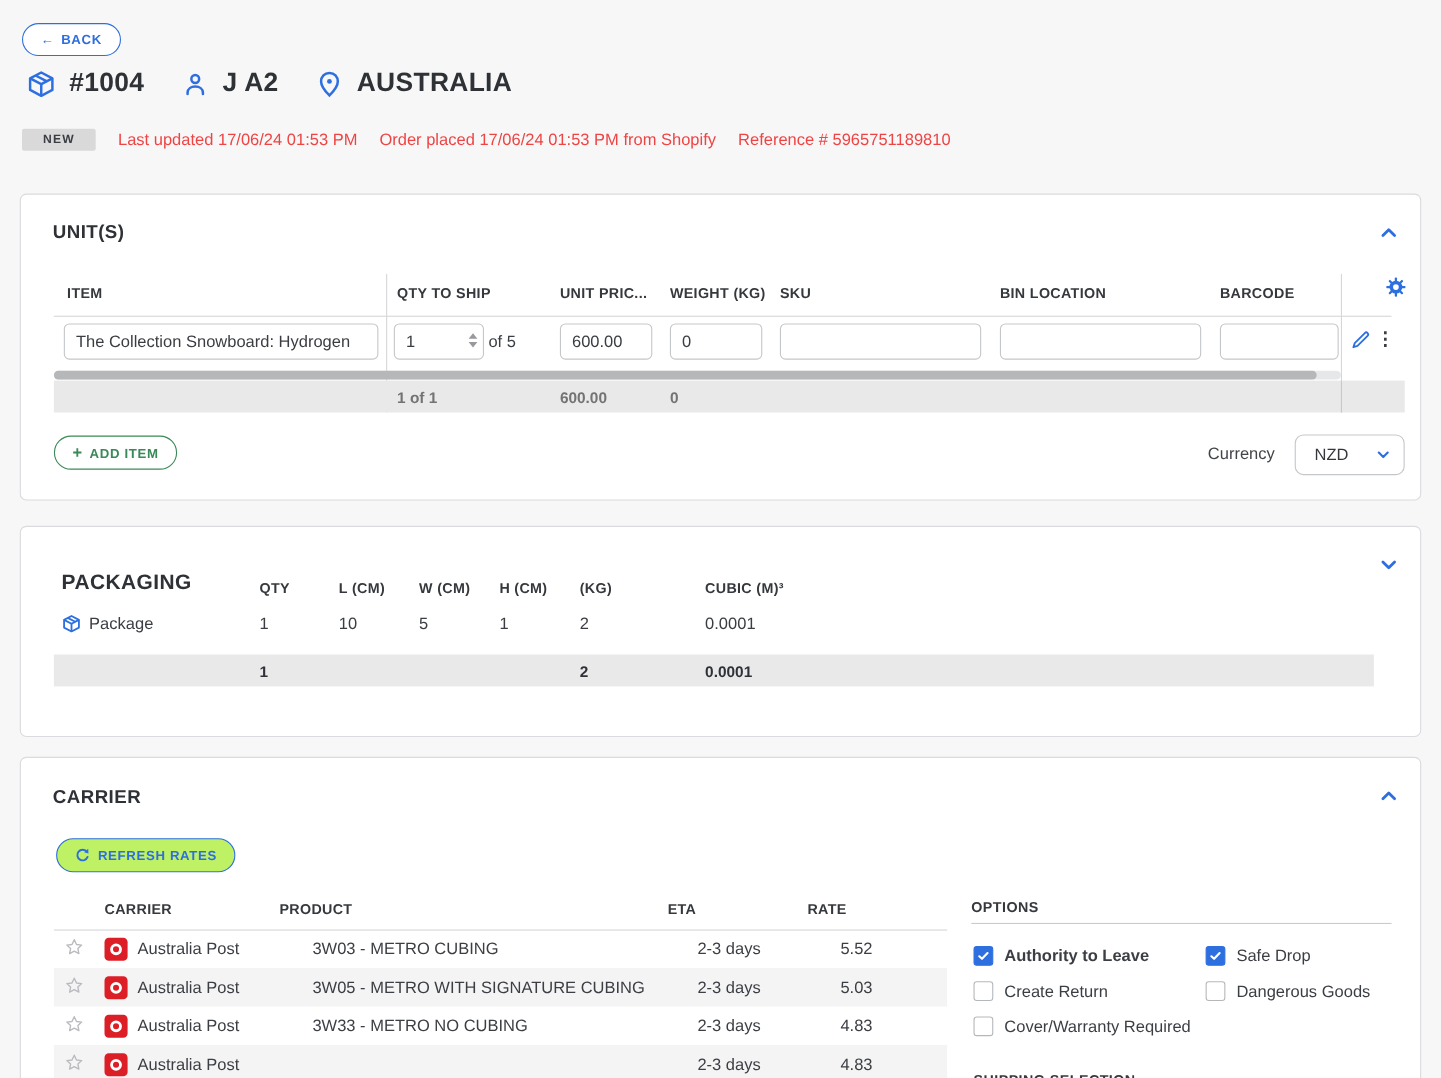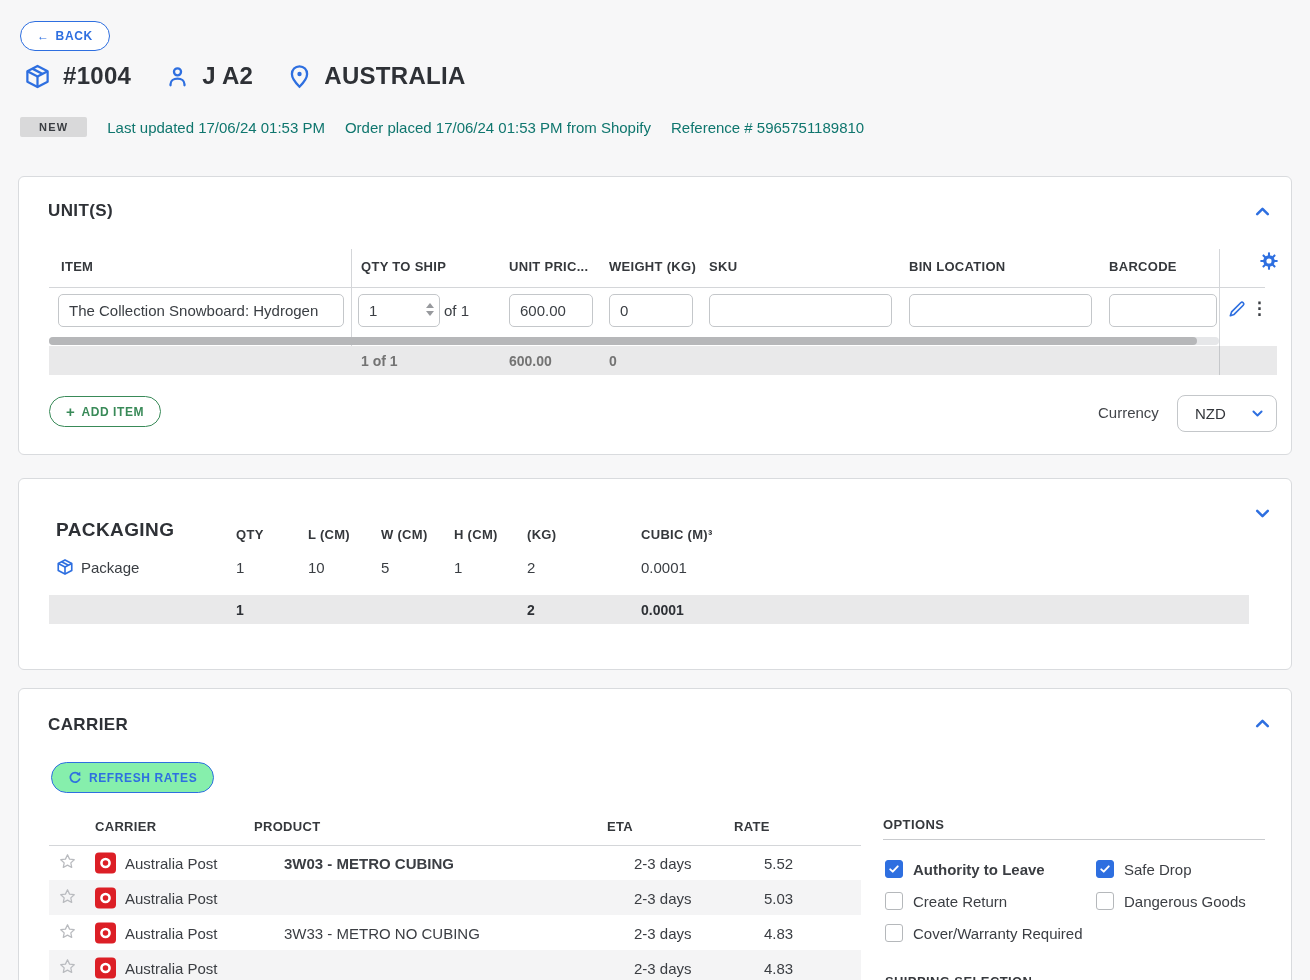--- a/index.html
+++ b/index.html
@@ -29,21 +29,21 @@
   .title-text { font-size:24px; font-weight:bold; color:#2e3136; letter-spacing:.3px; }
   .status-row {
     position:absolute; left:20px; top:117px;
     display:flex; align-items:center; gap:20px;
   }
   .badge {
     background:#d9d9da; color:#3a3d42;
     font-size:11px; font-weight:bold; letter-spacing:1.2px;
     padding:4px 19px; border-radius:2px;
   }
-  .meta { font-size:15px; color:#0f766e; }
+  .meta { font-size:15px; color:#ef4444; }
 
   
   .card {
     position:absolute; left:18px; width:1274px;
     background:#fff; border:1px solid #d9dbde; border-radius:6px;
   }
   .card-items { top:176px; height:279px; }
   .card-packaging { top:478px; height:192px; }
   .card-carrier { top:688px; height:420px; }
   .sec-title { position:absolute; font-size:17px; font-weight:bold; color:#2e3136; letter-spacing:.4px; }
@@ -93,21 +93,21 @@
   .pkg-title { position:absolute; left:37px; top:40px; font-size:19px; font-weight:bold; color:#2e3136; letter-spacing:.4px; }
   .pkg-head { top:48px; }
   .pkg-cell { position:absolute; top:80px; font-size:15px; color:#3a3e43; }
   .pkg-totals { position:absolute; left:30px; top:116px; width:1200px; height:29px; background:#e9e9ea; }
   .pkg-totals .tval { position:absolute; top:7px; font-size:14px; font-weight:bold; color:#2e3136; }
 
   
   .refresh-btn {
     position:absolute; left:32px; top:73px; height:31px;
     display:inline-flex; align-items:center; gap:7px; padding:0 16px;
-    background:#86efac; border:1.5px solid #2e6fe0; border-radius:16px;
+    background:#bef264; border:1.5px solid #2e6fe0; border-radius:16px;
     color:#2e6fe0; font-size:12px; font-weight:bold; letter-spacing:.6px;
     font-family:"Liberation Sans", sans-serif; cursor:pointer;
   }
   .rates-head-border { position:absolute; left:30px; top:156px; width:812px; border-top:1px solid #d4d6d9; }
   .rate-row { position:absolute; left:30px; width:812px; height:35px; }
   .rate-row.alt { background:#f4f4f5; }
   .rate-row .cell { position:absolute; top:50%; transform:translateY(-50%); font-size:15px; color:#3b3e43; }
   .star-btn { background:none; border:none; cursor:pointer; padding:0; }
   .ap-logo {
     width:21px; height:21px; border-radius:4px; background:#dc1f26;
@@ -203,21 +203,21 @@
   <div class="items-head-border"></div>
   <div class="v-divider" style="left:332px;"></div>
   <div class="v-divider" style="left:1200px;"></div>
 
   <input class="txt-input" style="left: 39px; width: 286px;" value="The Collection Snowboard: Hydrogen">
   <input class="txt-input" style="left: 339px; width: 82px; padding-right: 26px;" value="1">
   <span class="qty-spin" style="left:407px; top:126px;">
     <span class="tri-up"></span>
     <span class="tri-down"></span>
   </span>
-  <span class="of-label">of 1</span>
+  <span class="of-label">of 5</span>
   <input class="txt-input" style="left: 490px; width: 84px;" value="600.00">
   <input class="txt-input" style="left: 590px; width: 84px;" value="0">
   <input class="txt-input" style="left: 690px; width: 183px;" value="">
   <input class="txt-input" style="left: 890px; width: 183px;" value="">
   <input class="txt-input" style="left: 1090px; width: 108px;" value="">
 
   <button class="row-action" style="left:1208px;">
     <svg width="20" height="20" viewBox="0 0 24 24">
       <path d="M4 20 L5.5 15.5 L16.5 4.5 a2.1 2.1 0 0 1 3 3 L8.5 18.5 Z" fill="none" stroke="#2e6fe0" stroke-width="2" stroke-linejoin="round"></path>
     </svg>
@@ -316,36 +316,37 @@
       <svg width="19" height="19" viewBox="0 0 24 24">
           <path d="M12 3.5 L14.6 9 L20.5 9.7 L16.2 13.7 L17.3 19.5 L12 16.6 L6.7 19.5 L7.8 13.7 L3.5 9.7 L9.4 9 Z" fill="none" stroke="#b9bbbf" stroke-width="1.6" stroke-linejoin="round"></path>
         </svg>
     </button>
     <span class="cell ap-logo" style="left:46px;">
       <svg width="13" height="13" viewBox="0 0 16 16">
           <circle cx="8" cy="8" r="5" fill="none" stroke="#fff" stroke-width="3.2"></circle>
         </svg>
     </span>
     <span class="cell" style="left:76px;">Australia Post</span>
-    <span class="cell" style="left:235px;font-weight:bold;">3W03 - METRO CUBING</span>
+    <span class="cell" style="left:235px;">3W03 - METRO CUBING</span>
     <span class="cell" style="left:585px;">2-3 days</span>
     <span class="cell" style="left:715px;">5.52</span>
   </div>
   <div class="rate-row alt" style="top:191px;">
     <button class="star-btn cell" style="left:9px;">
       <svg width="19" height="19" viewBox="0 0 24 24">
           <path d="M12 3.5 L14.6 9 L20.5 9.7 L16.2 13.7 L17.3 19.5 L12 16.6 L6.7 19.5 L7.8 13.7 L3.5 9.7 L9.4 9 Z" fill="none" stroke="#b9bbbf" stroke-width="1.6" stroke-linejoin="round"></path>
         </svg>
     </button>
     <span class="cell ap-logo" style="left:46px;">
       <svg width="13" height="13" viewBox="0 0 16 16">
           <circle cx="8" cy="8" r="5" fill="none" stroke="#fff" stroke-width="3.2"></circle>
         </svg>
     </span>
     <span class="cell" style="left:76px;">Australia Post</span>
+    <span class="cell" style="left:235px;">3W05 - METRO WITH SIGNATURE CUBING</span>
     <span class="cell" style="left:585px;">2-3 days</span>
     <span class="cell" style="left:715px;">5.03</span>
   </div>
   <div class="rate-row" style="top:226px;">
     <button class="star-btn cell" style="left:9px;">
       <svg width="19" height="19" viewBox="0 0 24 24">
           <path d="M12 3.5 L14.6 9 L20.5 9.7 L16.2 13.7 L17.3 19.5 L12 16.6 L6.7 19.5 L7.8 13.7 L3.5 9.7 L9.4 9 Z" fill="none" stroke="#b9bbbf" stroke-width="1.6" stroke-linejoin="round"></path>
         </svg>
     </button>
     <span class="cell ap-logo" style="left:46px;">

